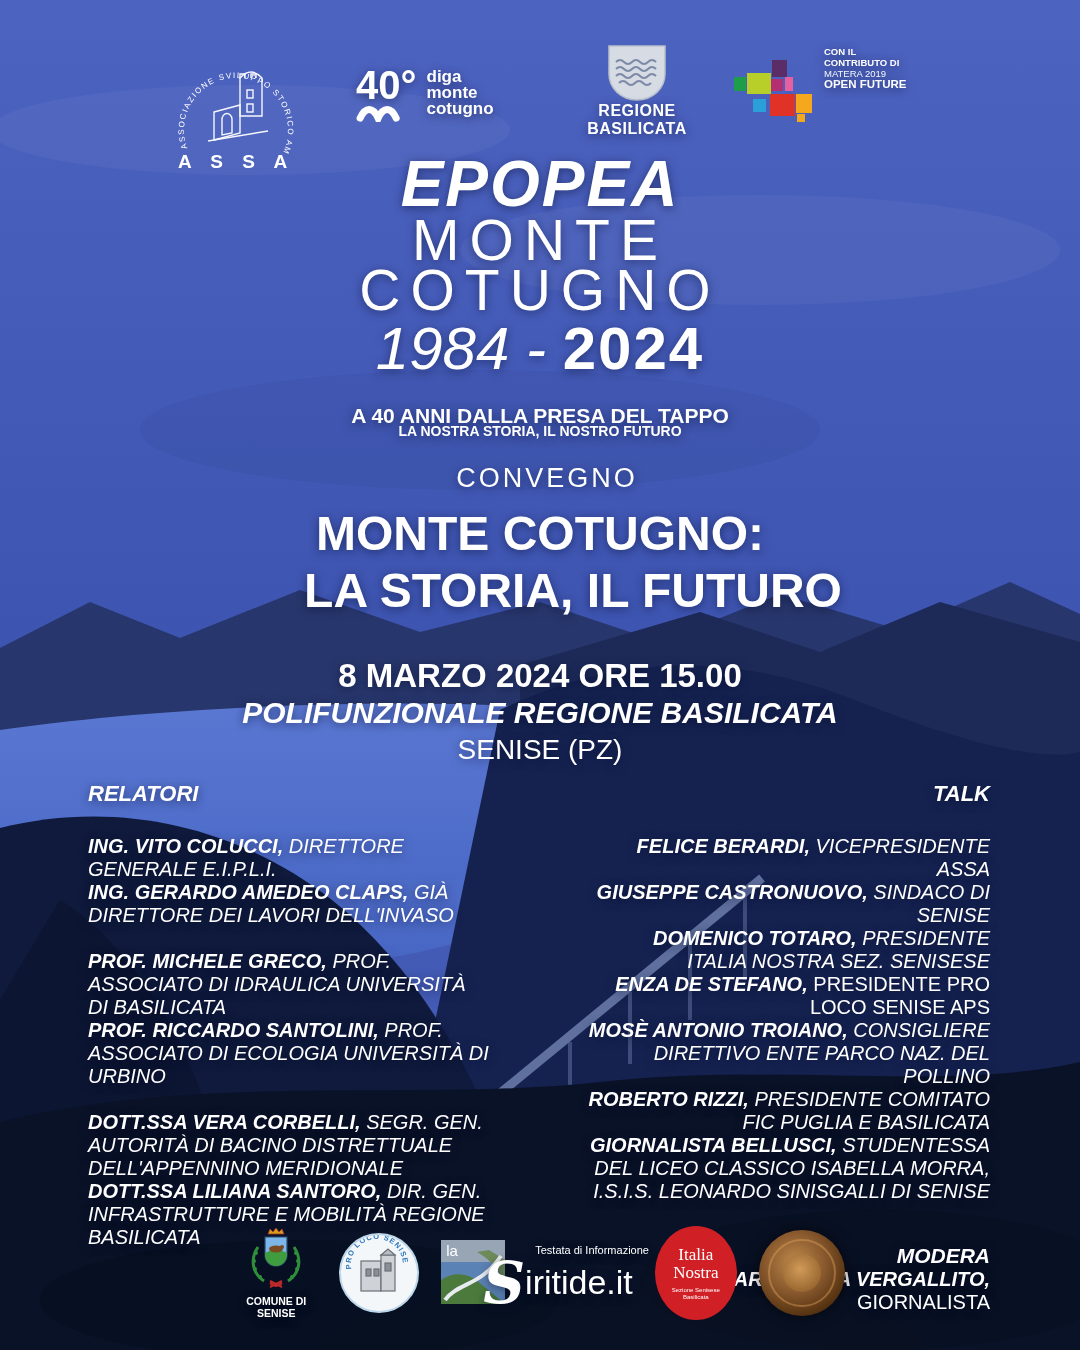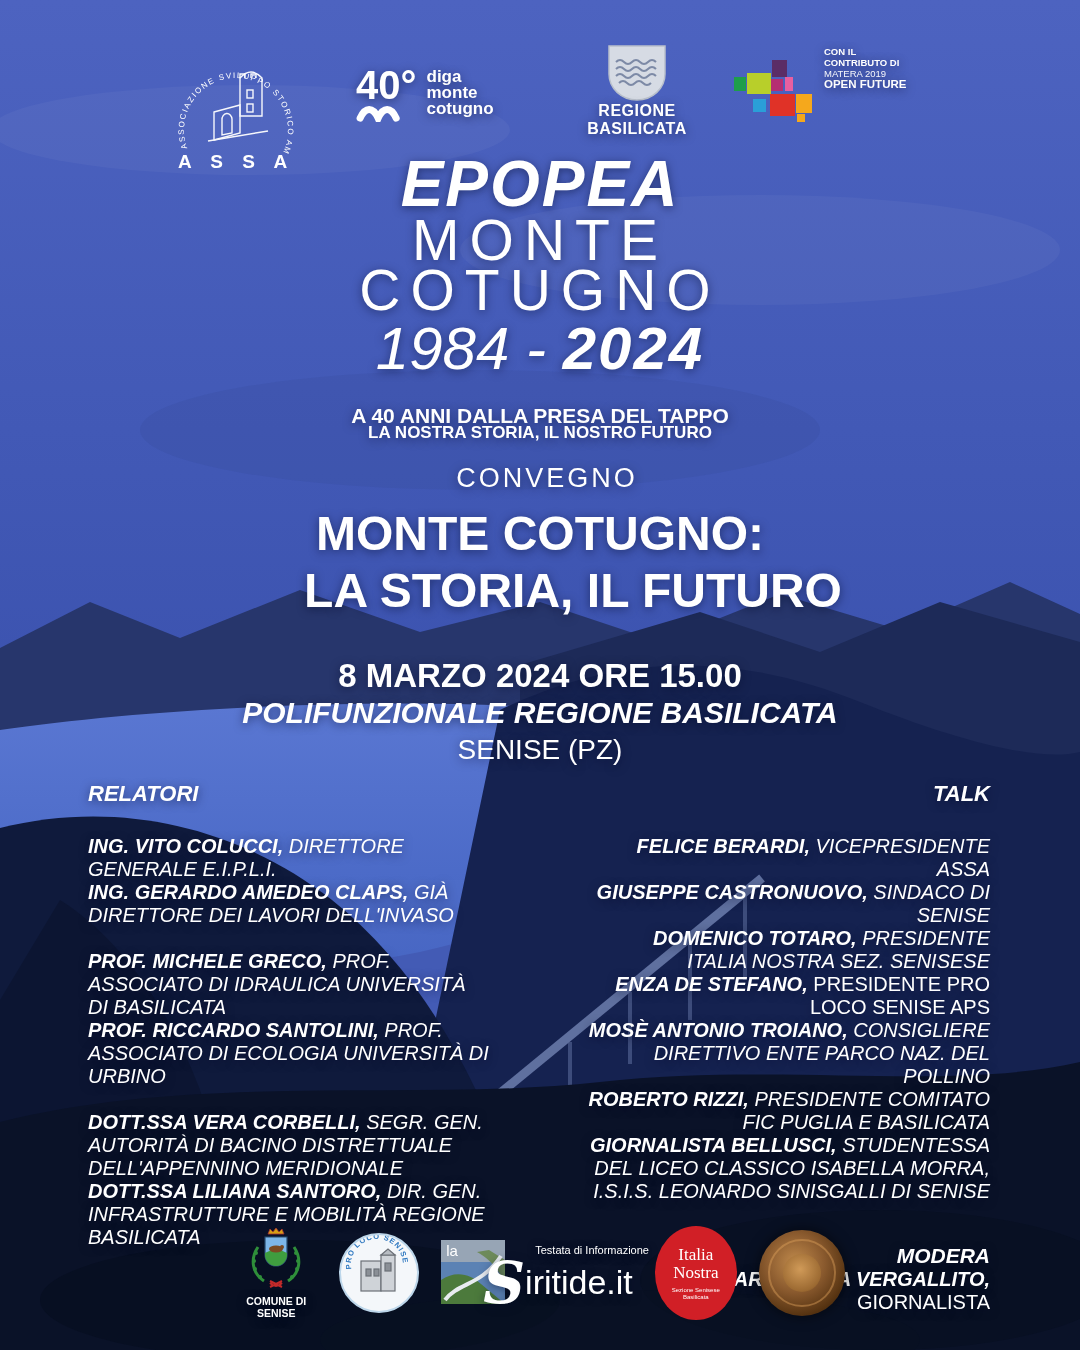--- a/index.html
+++ b/index.html
@@ -24,23 +24,23 @@
   .matera-contrib{font-weight:bold;}
   .matera-name{font-weight:normal;opacity:.95;}
   .matera-open{font-weight:bold;font-size:11.5px;}
 
   
   .t-epopea{top:154px;font-size:64px;line-height:60px;font-weight:bold;font-style:italic;letter-spacing:2px;}
   .t-monte{top:215px;font-size:57px;line-height:50px;letter-spacing:10px;}
   .t-cotugno{top:265px;font-size:57px;line-height:50px;letter-spacing:10px;}
   .t-years{top:318px;font-size:60px;line-height:62px;}
   .yl{font-style:italic;font-weight:normal;}
-  .yb{font-style:italic;font-weight:bold;letter-spacing:2px;margin-top:31px;}
+  .yb{font-weight:bold;letter-spacing:2px;margin-top:31px;}
   .sub1{top:404px;font-size:21px;font-weight:bold;}
-  .sub2{top:423px;font-size:17px;font-weight:bold;}
+  .sub2{top:423px;font-size:14px;font-weight:bold;}
   .kicker{top:463px;font-size:27px;letter-spacing:3px;padding-left:7px;}
   .etitle1{top:506px;font-size:48px;font-weight:bold;line-height:56px;}
   .etitle2{top:563px;font-size:48px;font-weight:bold;line-height:56px;margin-left:33px;}
   .dt1{top:657px;font-size:33px;font-weight:bold;}
   .dt2{top:696px;font-size:30px;font-weight:bold;font-style:italic;}
   .dt3{top:734px;font-size:28px;}
 
   
   .col-left{position:absolute;left:88px;top:781px;width:402px;}
   .col-right{position:absolute;right:90px;top:781px;width:402px;text-align:right;}

